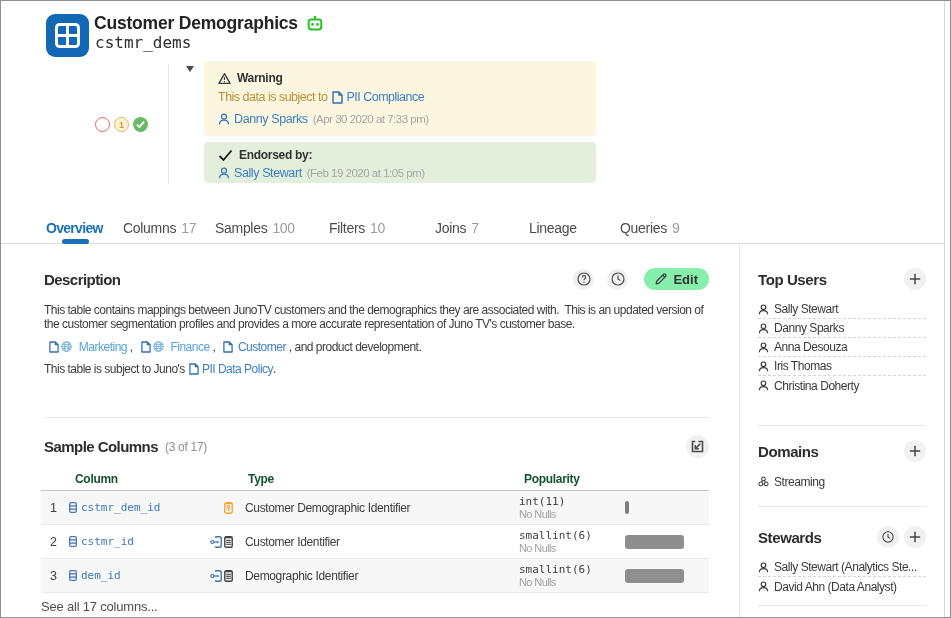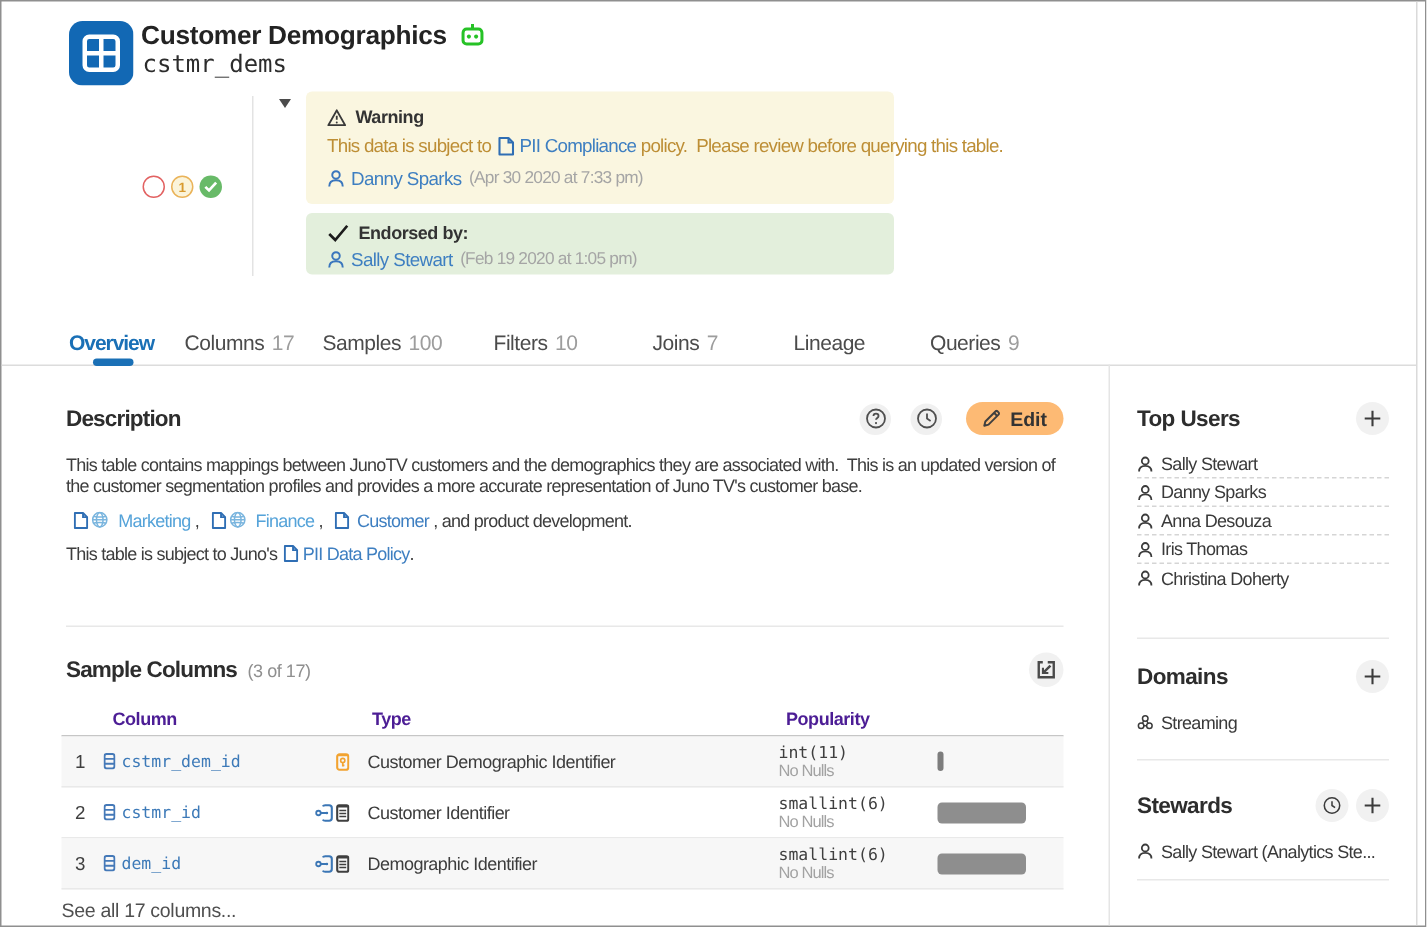--- a/index.html
+++ b/index.html
@@ -58,42 +58,42 @@
   .tab:nth-child(7){ left:619px; }
 
   
   main { position:absolute; left:43px; top:242px; width:665px; }
   .sec-head { display:flex; align-items:center; }
   .sec-head h2 { font-size:15px; font-weight:700; color:#2d2d2d; letter-spacing:-0.55px; }
   .desc-head { margin-top:25px; height:22px; }
   .hbtns { margin-left:auto; display:flex; align-items:center; gap:13px; }
   .cbtn { width:21px; height:21px; border-radius:50%; background:#f0f0f0; display:flex; align-items:center; justify-content:center; border:none; cursor:pointer; color:#4f4f4f; }
   .cbtn svg { width:14px; height:14px; }
-  .edit-btn { height:22px; border-radius:11px; background:#fdba74; border:none; display:flex; align-items:center; gap:6px; padding:0 11px; font-family:"Liberation Sans",sans-serif; font-size:13px; font-weight:700; color:#333; margin-left:3px; cursor:pointer; }
+  .edit-btn { height:22px; border-radius:11px; background:#86efac; border:none; display:flex; align-items:center; gap:6px; padding:0 11px; font-family:"Liberation Sans",sans-serif; font-size:13px; font-weight:700; color:#333; margin-left:3px; cursor:pointer; }
   .edit-btn svg { width:12px; height:12px; color:#3f3f3f; }
 
   .desc p { font-size:12px; color:#3d3d3d; line-height:14px; letter-spacing:-0.5px; }
   .p1 { margin-top:13px; white-space:pre-wrap; }
   .p2 { margin-top:8px; height:15px; display:flex; align-items:center; white-space:pre; }
   .p2 .doc-w { margin-left:5px; margin-right:2px; }
   .p2 .doc-w svg, .p3 .doc-w svg { width:10px; height:12px; }
   .globe-w { margin-right:4px; }
   .globe-w svg { width:11px; height:11px; color:#7ab5de; }
   .p3 { margin-top:7px; height:15px; display:flex; align-items:center; white-space:pre; }
   .p3 .doc-w { margin-left:4px; margin-right:3px; }
   .desc-divider { margin-top:41px; border-top:1px solid #e8e8e8; }
 
   .samples-head { margin-top:17px; height:23px; }
   .sub-count { font-size:12px; color:#8f8f8f; margin-left:7px; letter-spacing:-0.3px; }
   .import-btn { margin-left:auto; width:23px; height:23px; border-radius:50%; background:#f1f1f1; border:none; display:flex; align-items:center; justify-content:center; color:#4a4a4a; cursor:pointer; }
   .import-btn svg { width:13px; height:13px; }
 
   .tbl { margin-top:9px; margin-left:-3px; width:668px; }
   .tgrid { display:grid; grid-template-columns:28px 140px 35px 275px 106px 84px; align-items:center; }
-  .thead { height:24px; border-bottom:1px solid #c6c6c6; font-size:12px; font-weight:700; color:#4c1d95; letter-spacing:-0.3px; }
+  .thead { height:24px; border-bottom:1px solid #c6c6c6; font-size:12px; font-weight:700; color:#14532d; letter-spacing:-0.3px; }
   .thead .h-col { padding-left:6px; }
   .thead .h-title, .thead .h-type { padding-left:4px; }
   .thead .h-pop { padding-left:5px; }
   .trow { height:34px; border-bottom:1px solid #e9e9e9; cursor:pointer; }
   .trow:nth-child(odd) { background:#f7f7f7; }
   .c-num { padding-left:9px; font-size:12.5px; color:#3f3f3f; letter-spacing:-0.3px; }
   .c-name { display:flex; align-items:center; gap:4px; font-family:"DejaVu Sans Mono", monospace; font-size:11px; }
   .c-name a { color:#3d7ab8; text-decoration:none; }
   .col-w svg { width:8px; height:11px; color:#4579b8; }
   .c-badges { display:flex; justify-content:flex-end; align-items:center; gap:2px; padding-right:11px; }
@@ -185,21 +185,21 @@
             <path d="M7 1.2 L13 11.8 L1 11.8 Z" stroke-width="1.4" stroke-linejoin="round"></path>
             <line x1="7" y1="5" x2="7" y2="8" stroke-width="1.3"></line>
             <circle cx="7" cy="9.9" r="0.7" fill="currentColor" stroke="none"></circle>
           </svg>
         </span>
       <span>Warning</span>
     </div>
     <div class="flag-msg"><span>This data is subject to</span><span class="doc-w"><svg viewBox="0 0 11 13" fill="none" stroke="currentColor" stroke-width="1.4">
             <path d="M1 1 H7 L10 4 V12 H1 Z" stroke-linejoin="round"></path>
             <path d="M7 1 V4 H10"></path>
-          </svg></span><a class="link">PII Compliance</a><span> policy.  Please review before querying this table.</span></div>
+          </svg></span><a class="link">PII Compliance</a></div>
     <div class="attribution">
       <span class="person-w">
           <svg viewBox="0 0 12 12" fill="none" stroke="currentColor" stroke-width="1.3">
             <circle cx="6" cy="3.6" r="2.5"></circle>
             <path d="M1.5 11.3 C1.5 8.6 3.4 7.2 6 7.2 C8.6 7.2 10.5 8.6 10.5 11.3"></path>
           </svg>
         </span>
       <a class="link">Danny Sparks</a>
       <span class="ts">(Apr 30 2020 at 7:33 pm)</span>
     </div>
@@ -568,19 +568,28 @@
     <div class="side-list stw-list" id="stewards-list">
         <div class="side-item">
           <span class="it-w">
             <svg viewBox="0 0 12 12" fill="none" stroke="currentColor" stroke-width="1.3">
               <circle cx="6" cy="3.6" r="2.5"></circle>
               <path d="M1.5 11.3 C1.5 8.6 3.4 7.2 6 7.2 C8.6 7.2 10.5 8.6 10.5 11.3"></path>
             </svg>
           </span>
           <span class="it-label">Sally Stewart (Analytics Ste...</span>
         </div>
+        <div class="side-item">
+          <span class="it-w">
+            <svg viewBox="0 0 12 12" fill="none" stroke="currentColor" stroke-width="1.3">
+              <circle cx="6" cy="3.6" r="2.5"></circle>
+              <path d="M1.5 11.3 C1.5 8.6 3.4 7.2 6 7.2 C8.6 7.2 10.5 8.6 10.5 11.3"></path>
+            </svg>
+          </span>
+          <span class="it-label">David Ahn (Data Analyst)</span>
+        </div>
       </div>
 
     <div class="side-div div-3"></div>
   </aside>
 
   <div class="gutter-line"></div>
 </div>
 
 </body></html>

